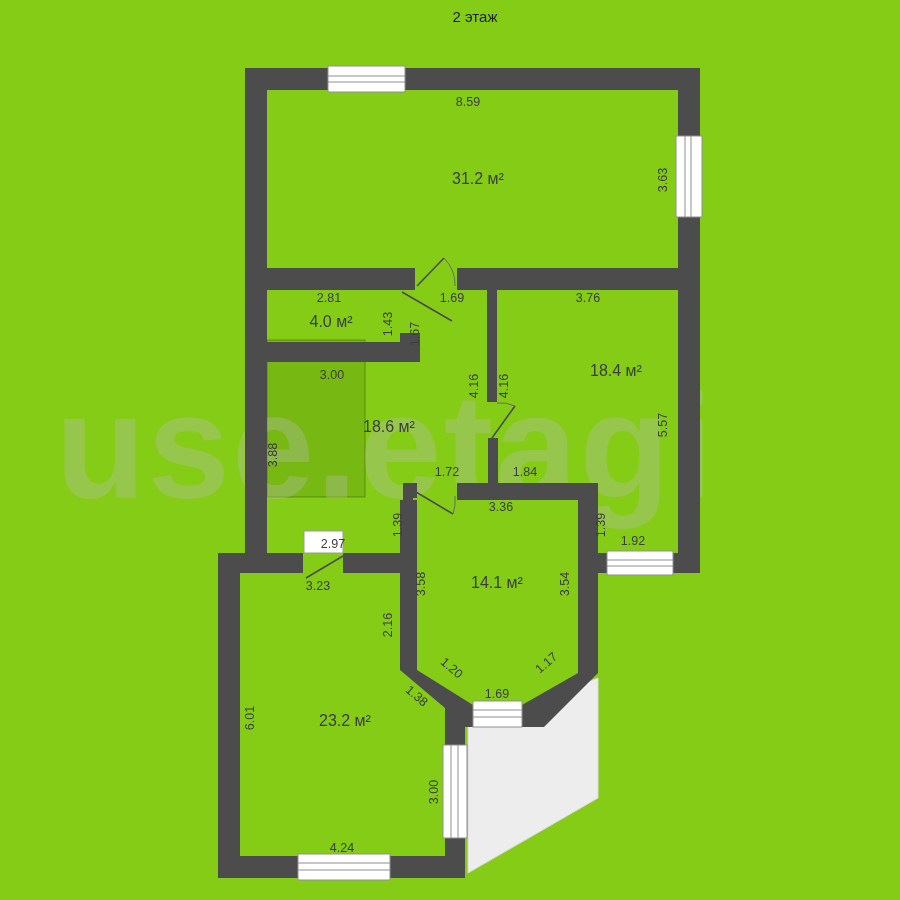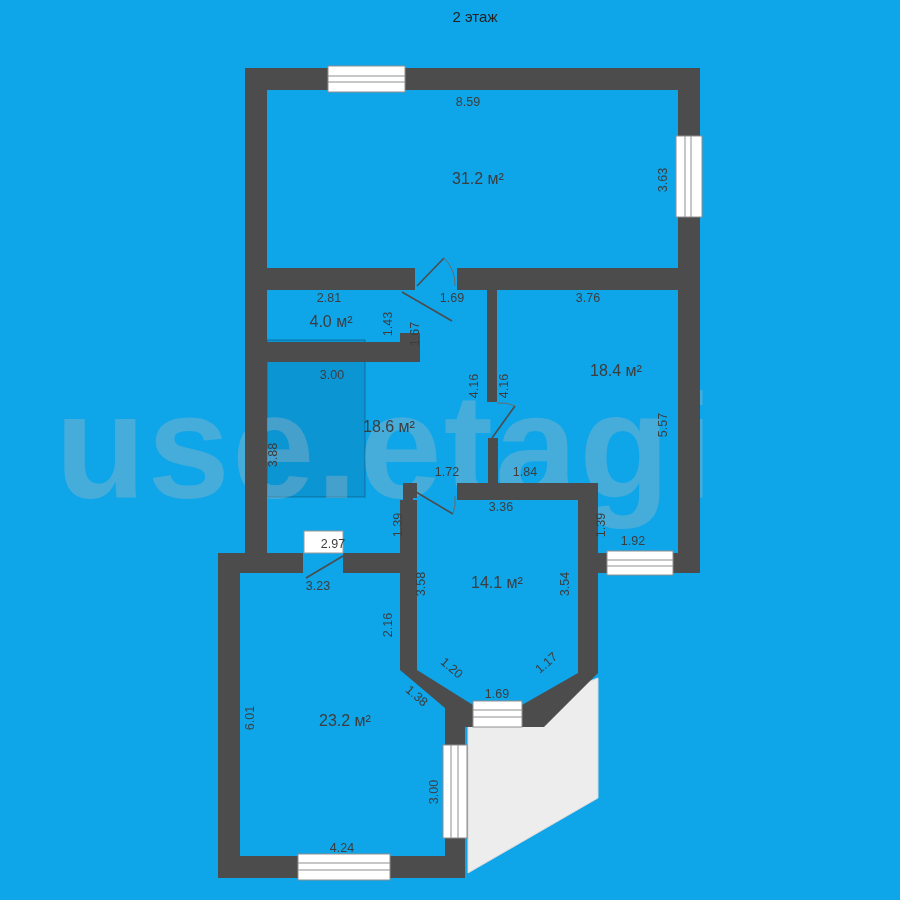--- a/index.html
+++ b/index.html
@@ -1,16 +1,16 @@
 <!DOCTYPE html>
 <html><head>
 <meta charset="utf-8">
 <style>
   html,body{margin:0;padding:0;background:#ffffff;}
-  .stage{position:relative;width:900px;height:900px;background:#0ea5e9;overflow:hidden;}
+  .stage{position:relative;width:900px;height:900px;background:#84cc16;overflow:hidden;}
   svg{position:absolute;left:0;top:0;}
   svg text{font-family:"Liberation Sans","DejaVu Sans",sans-serif;fill:#3d3d3d;}
   .dim{font-size:12.5px;}
   .area{font-size:16px;}
   .title{font-size:15px;fill:#222;}
   .watermark{font-size:148px;font-weight:bold;fill:#bdbdbd;opacity:0.32;letter-spacing:2px;}
   .win{fill:#ffffff;stroke:#8f8f8f;stroke-width:1;}
   .winline{stroke:#8f8f8f;stroke-width:1;}
   .door{fill:none;stroke:#4c4c4c;stroke-width:1.6;}
   .doorarc{fill:none;stroke:#6a6a6a;stroke-width:1;}

